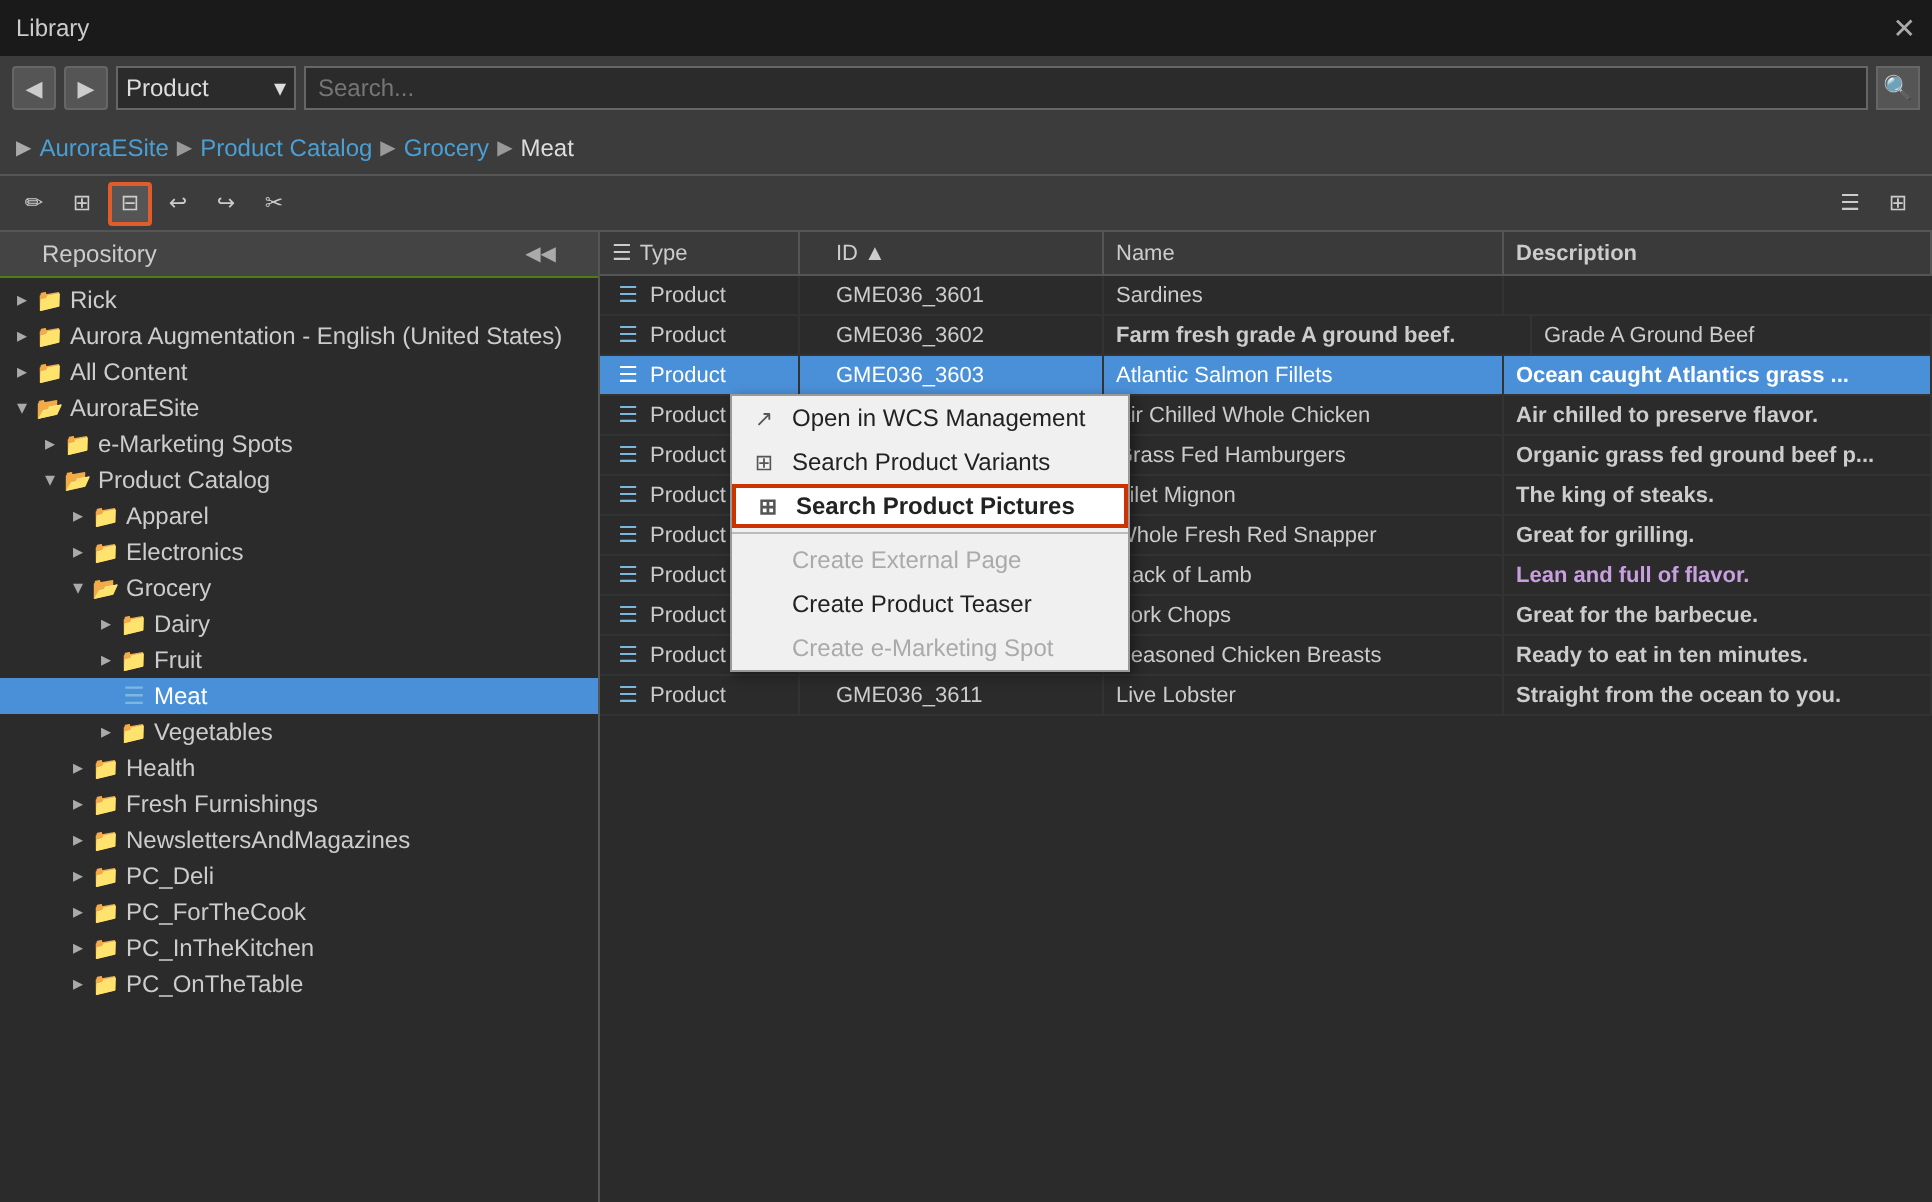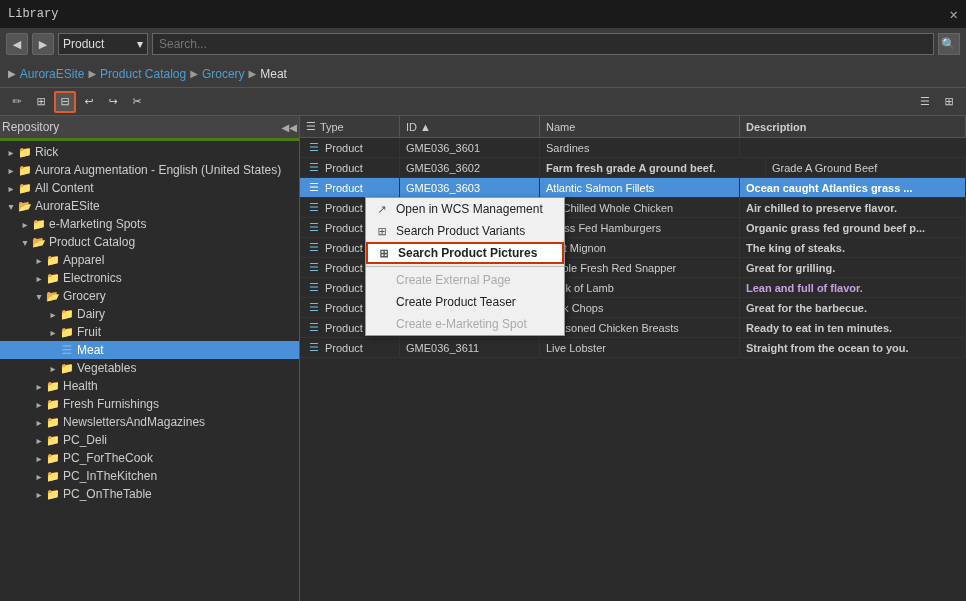--- a/index.html
+++ b/index.html
@@ -7,21 +7,20 @@
 
     
     .title-bar {
       background: #1a1a1a;
       height: 28px;
       display: flex;
       align-items: center;
       justify-content: space-between;
       padding: 0 8px;
       color: #ccc;
-      font-family: Liberation Mono, monospace;
     }
     .title-bar-left { display: flex; align-items: center; gap: 6px; }
     .title-bar-close { color: #aaa; cursor: pointer; font-size: 14px; }
 
     
     .toolbar1 {
       background: #3c3c3c;
       height: 32px;
       display: flex;
       align-items: center;
@@ -119,24 +118,24 @@
     .sidebar {
       width: 300px;
       min-width: 300px;
       background: #2b2b2b;
       border-right: 1px solid #555;
       overflow-y: auto;
       overflow-x: hidden;
     }
     .sidebar-header {
       background: #444;
-      padding: 4px 2px;
+      padding: 4px 21px;
       color: #ccc;
       font-size: 12px;
-      border-bottom: 3px solid #4d7c0f;
+      border-bottom: 1px solid #4d7c0f;
       display: flex;
       align-items: center;
       justify-content: space-between;
     }
     .sidebar-toggle { color: #aaa; cursor: pointer; font-size: 10px; }
 
     
     .tree { padding: 2px 0; }
     .tree-item {
       display: flex;
@@ -224,21 +223,21 @@
     }
     .table-row.selected .td { color: #fff; }
     .td-icon {
       width: 16px;
       height: 16px;
       margin-right: 3px;
       display: flex; align-items: center; justify-content: center;
       flex-shrink: 0;
     }
     .col-type { width: 100px; flex-shrink: 0; }
-    .col-id { width: 140px; flex-shrink: 0; }
+    .col-id { width: 140px; flex-shrink: 0; margin-left: 12px; }
     .col-name { width: 200px; flex-shrink: 0; }
     .col-desc { flex: 1; overflow: hidden; text-overflow: ellipsis; }
 
     
     .context-menu {
       position: absolute;
       left: 365px;
       top: 197px;
       width: 200px;
       background: #f0f0f0;

